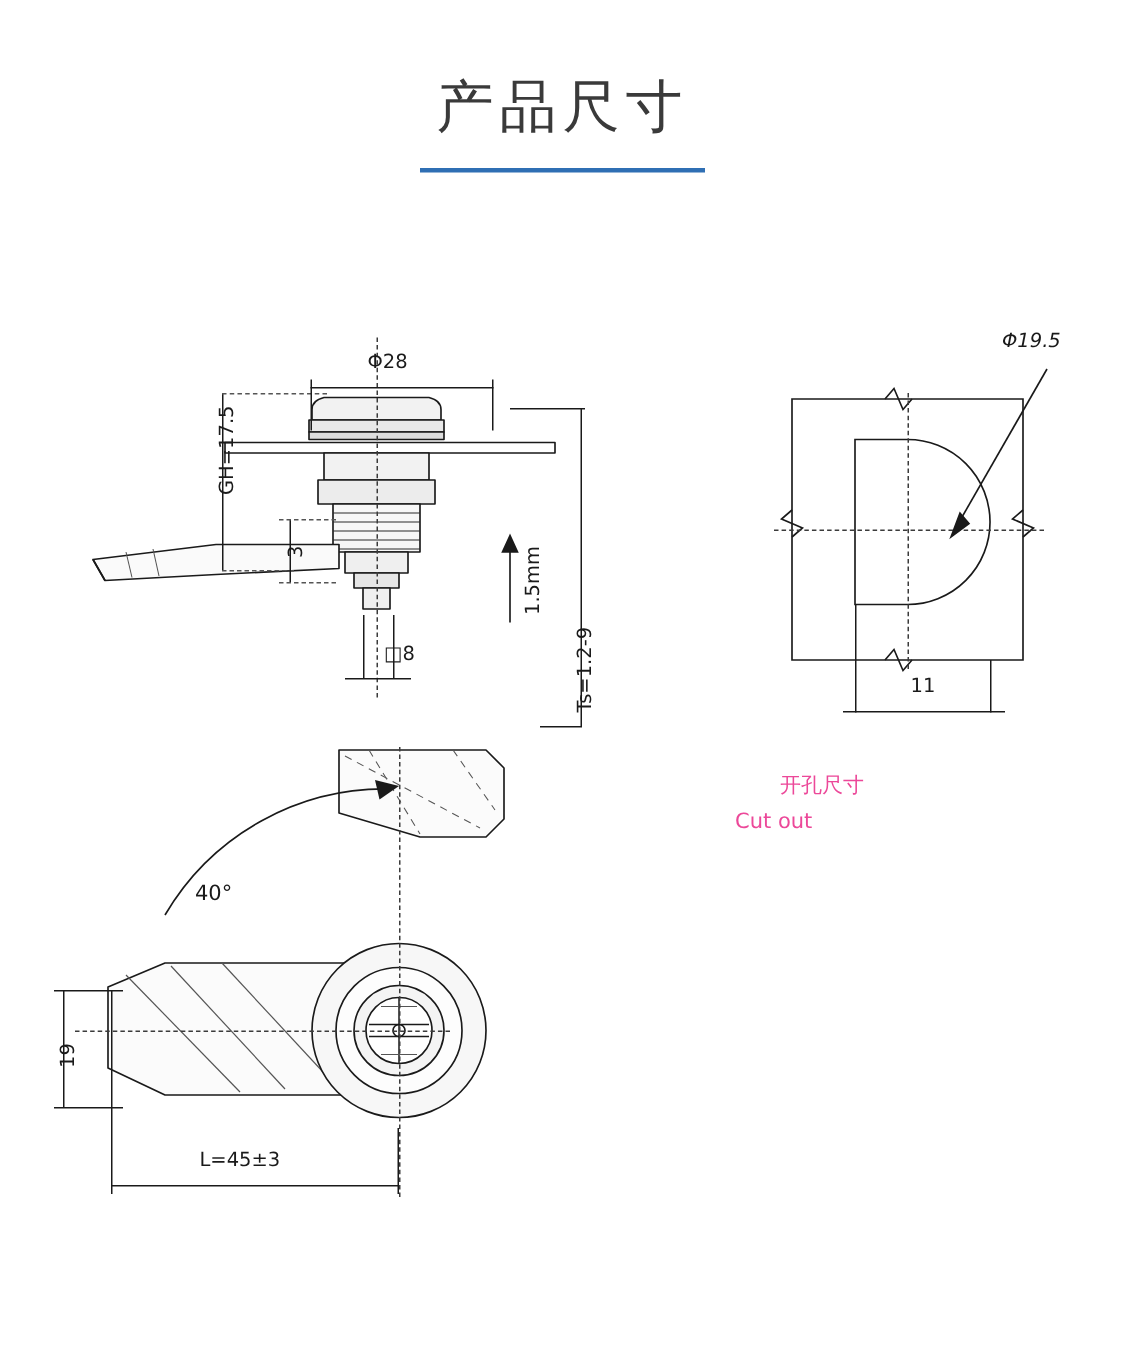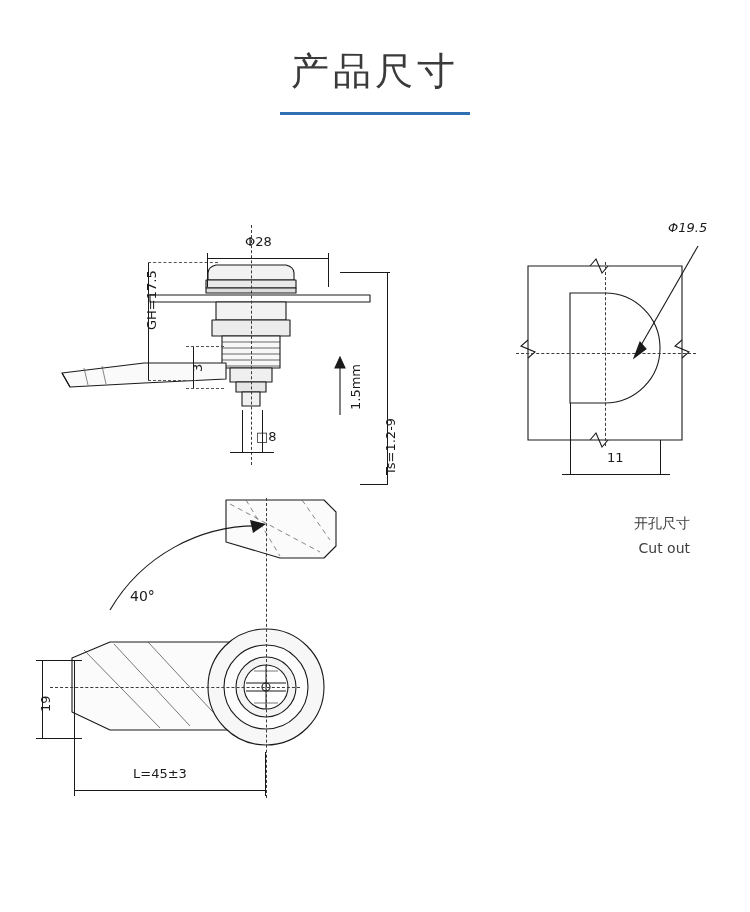--- a/index.html
+++ b/index.html
@@ -71,23 +71,23 @@
     white-space: nowrap;
     font-family: "DejaVu Sans", "Liberation Sans", sans-serif;
   }
   .lbl.rot {
     transform: rotate(-90deg);
     transform-origin: left top;
   }
   .cap {
     position: absolute;
     font-size: 14px;
-    color: #404040;
+    color: #ec4899;
     white-space: nowrap;
-    text-align: right;
+    text-align: left;
     font-family: "DejaVu Sans", "Liberation Sans", sans-serif;
   }
   svg { display: block; overflow: visible; }
   .svg-holder { position: absolute; }
 </style>
 </head>
 <body>
 
 <div class="page">
 
@@ -193,21 +193,21 @@
     </svg>
   </div>
   <div class="lbl" style="left:668px; top:220px;font-style:italic;">Φ19.5</div>
 
   <div class="ln v" style="left:570px; top:403px; height:72px;"></div>
   <div class="ln v" style="left:660px; top:440px; height:35px;"></div>
   <div class="ln h" style="left:562px; top:474px; width:108px;"></div>
   <div class="lbl" style="left:607px; top:450px;">11</div>
 
   <div class="cap" style="left:520px; top:515px; width:170px;">开孔尺寸</div>
-  <div class="cap" style="left:520px; top:540px; width:170px;">Cut out</div>
+  <div class="cap" style="left:490px; top:540px; width:170px;">Cut out</div>
 
   <div class="svg-holder" style="left:40px; top:490px; width:380px; height:300px;">
     <svg width="380" height="300" viewBox="0 0 380 300">
       <g fill="none" stroke="#1a1a1a" stroke-width="1.1" stroke-linejoin="round">
 
         <path d="M186 10 L284 10 L296 22 L296 56 L284 68 L240 68 L186 52 Z" fill="#fbfbfb" stroke="#1a1a1a"></path>
         <path d="M190 14 L280 62" stroke="#555" stroke-width="0.7" stroke-dasharray="5,4"></path>
         <path d="M206 10 L240 66" stroke="#555" stroke-width="0.7" stroke-dasharray="5,4"></path>
         <path d="M262 10 L290 50" stroke="#555" stroke-width="0.7" stroke-dasharray="5,4"></path>
 

